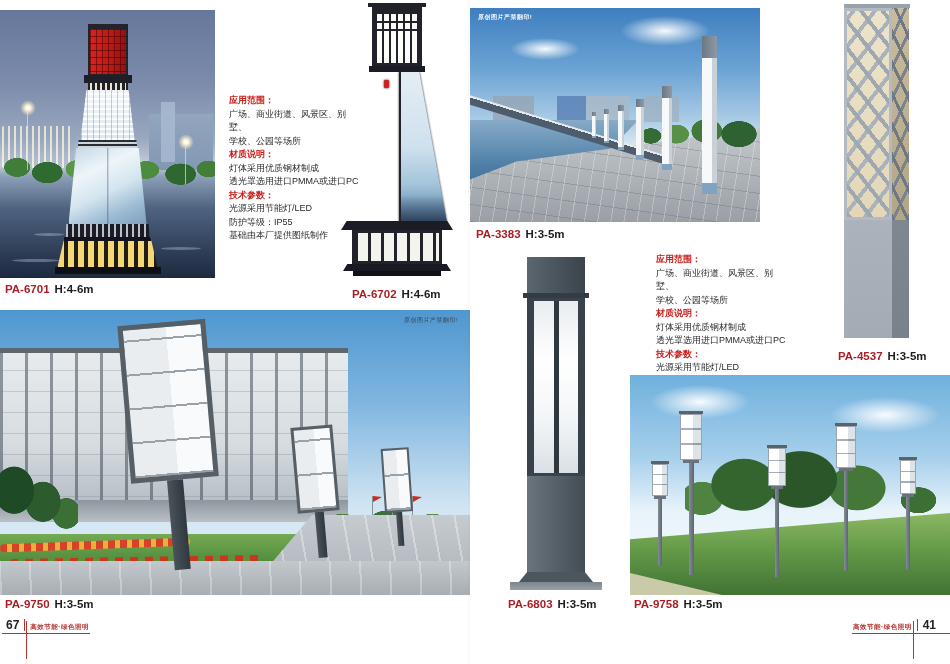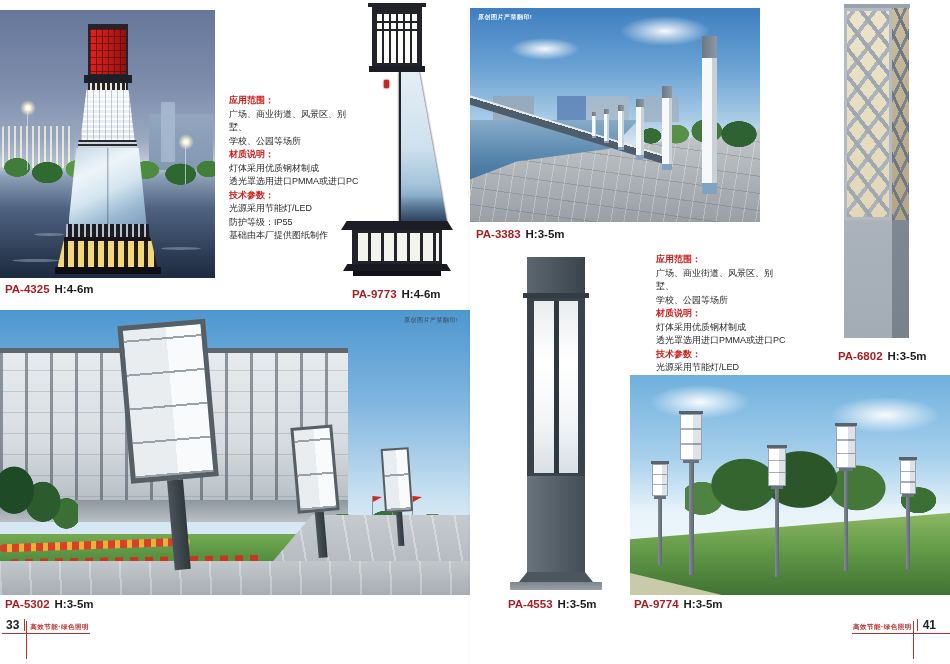--- a/index.html
+++ b/index.html
@@ -223,21 +223,21 @@
       <div class="dots"></div>
       <div class="upper"></div>
       <div class="band"></div>
       <div class="lower"></div>
       <div class="slats"></div>
       <div class="base"></div>
       <div class="plinth"></div>
     </div>
   </div>
   <div class="plabel" style="left:5px;top:283px">
-    <span class="code">PA-4325</span><span class="hgt">H:4-6m</span>
+    <span class="code">PA-6701</span><span class="hgt">H:4-6m</span>
   </div>
 
   <div class="spec" style="left:229px;top:94px">
     <div class="sh">应用范围：</div>
     <div>广场、商业街道、风景区、别墅、</div>
     <div>学校、公园等场所</div>
     <div class="sh">材质说明：</div>
     <div>灯体采用优质钢材制成</div>
     <div>透光罩选用进口PMMA或进口PC</div>
     <div class="sh">技术参数：</div>
@@ -254,21 +254,21 @@
       <div class="faceR"></div>
       <div class="seam"></div>
       <div class="seal"></div>
     </div>
     <div class="cornice"></div>
     <div class="louver"></div>
     <div class="step1"></div>
     <div class="step2"></div>
   </div>
   <div class="plabel" style="left:352px;top:288px">
-    <span class="code">PA-9773</span><span class="hgt">H:4-6m</span>
+    <span class="code">PA-6702</span><span class="hgt">H:4-6m</span>
   </div>
 
   <div class="photo ph81">
     <div class="note" style="left:8px;top:5px;color:rgba(255,255,255,.85)">原创图片严禁翻印!</div>
     <div class="cloud" style="left:150px;top:8px;width:90px;height:30px"></div>
     <div class="cloud" style="left:40px;top:30px;width:70px;height:22px"></div>
     <div class="sky-band"></div>
     <div class="water"></div>
     <div class="walk"></div>
     <div class="edge"></div>
@@ -302,21 +302,21 @@
     <div class="col">
       <div class="front">
           <div class="lat"></div>
         </div>
       <div class="side">
           <div class="lat"></div>
         </div>
     </div>
   </div>
   <div class="plabel" style="left:838px;top:350px">
-    <span class="code">PA-6802</span><span class="hgt">H:3-5m</span>
+    <span class="code">PA-4537</span><span class="hgt">H:3-5m</span>
   </div>
 
   <div class="photo ph71">
     <div class="note" style="left:404px;top:6px;color:#3c4651">原创图片严禁翻印!</div>
     <div class="bldg"></div>
     <div class="bldg-base"></div>
     <div class="treesL"></div>
     <div class="treesR"></div>
     <div class="fpole" style="left:372px;top:186px;height:28px"></div>
     <div class="fpole" style="left:392px;top:182px;height:30px"></div>
@@ -336,39 +336,39 @@
     <div class="blade" style="left:296px;top:116px;width:42px;height:132px;transform:rotate(-5deg)">
       <div class="panel" style="height:86px;border-width:3px"></div>
       <div class="bpole" style="width:9px;height:46px"></div>
     </div>
     <div class="blade" style="left:384px;top:138px;width:28px;height:98px;transform:rotate(-4deg)">
       <div class="panel" style="height:64px;border-width:2px"></div>
       <div class="bpole" style="width:6px;height:34px"></div>
     </div>
   </div>
   <div class="plabel" style="left:5px;top:598px">
-    <span class="code">PA-5302</span><span class="hgt">H:3-5m</span>
+    <span class="code">PA-9750</span><span class="hgt">H:3-5m</span>
   </div>
 
   <div class="r83">
     <div class="cap"></div>
     <div class="lip"></div>
     <div class="light">
       <div class="post"></div>
       <div class="pane"></div>
       <div class="post mid"></div>
       <div class="pane"></div>
       <div class="post"></div>
     </div>
     <div class="shaft"></div>
     <div class="flare"></div>
     <div class="plate"></div>
   </div>
   <div class="plabel" style="left:508px;top:598px">
-    <span class="code">PA-4553</span><span class="hgt">H:3-5m</span>
+    <span class="code">PA-6803</span><span class="hgt">H:3-5m</span>
   </div>
 
   <div class="photo ph84">
     <div class="cloud" style="left:20px;top:10px;width:100px;height:34px"></div>
     <div class="cloud" style="left:200px;top:22px;width:110px;height:36px"></div>
     <div class="trees"></div>
     <div class="treesR"></div>
     <div class="grass"></div>
     <div class="path"></div>
     <div class="lamp" style="left:22px;top:86px;width:16px">
@@ -396,27 +396,27 @@
       <div class="pole2" style="height:100px"></div>
     </div>
     <div class="lamp" style="left:270px;top:82px;width:16px">
       <div class="hcap"></div>
       <div class="head" style="height:34px"></div>
       <div class="hbase"></div>
       <div class="pole2" style="height:72px"></div>
     </div>
   </div>
   <div class="plabel" style="left:634px;top:598px">
-    <span class="code">PA-9774</span><span class="hgt">H:3-5m</span>
+    <span class="code">PA-9758</span><span class="hgt">H:3-5m</span>
   </div>
 
   <div class="note" style="left:478px;top:13px;color:rgba(255,255,255,.9)">原创图片严禁翻印!</div>
 
   <div class="footer footer-l">
-    <span class="pnum">33</span>
+    <span class="pnum">67</span>
     <span class="slogan">高效节能·绿色照明</span>
   </div>
   <div class="vmark" style="left:26px"></div>
 
   <div class="footer footer-r">
     <span class="slogan">高效节能·绿色照明</span>
     <span class="pnum">41</span>
   </div>
   <div class="vmark" style="left:913px"></div>
 

